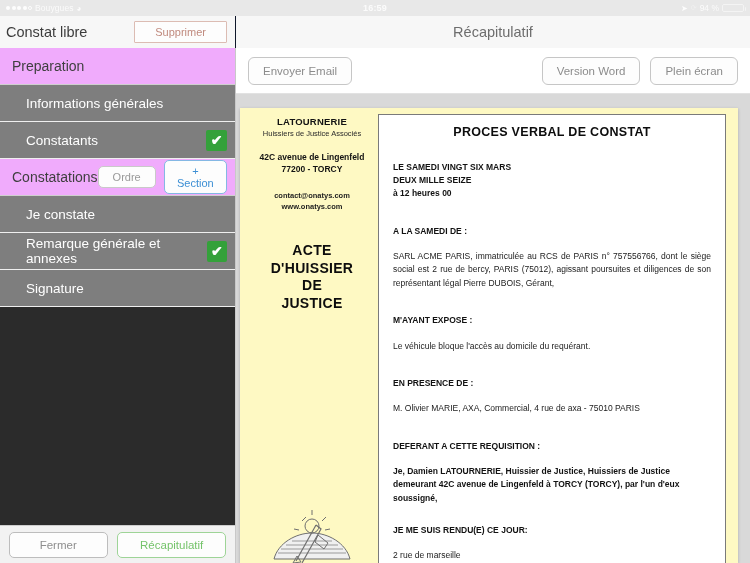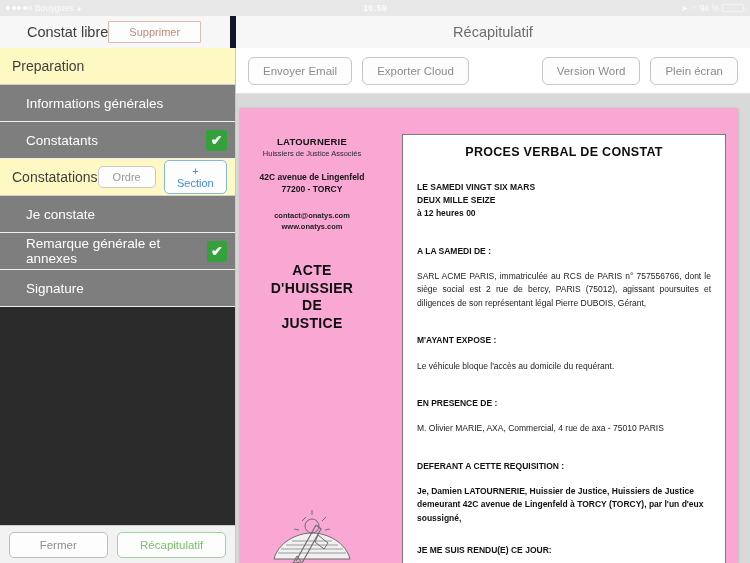--- a/index.html
+++ b/index.html
@@ -38,24 +38,24 @@
     width: 22px; height: 8.5px; border: 1px solid #f4f4f4; border-radius: 2px;
     position: relative; padding: 1px;
   }
   .batt-fill { height: 100%; width: 94%; background: #4cd964; border-radius: 1px; }
   .batt-cap { position: absolute; right: -3px; top: 2.5px; width: 1.5px; height: 3.5px; background: #f4f4f4; border-radius: 0 1px 1px 0; }
 
   
   .headerbar { display: flex; flex: 0 0 32px; height: 32px; background: #f7f7f7; }
   .hdr-left {
     width: 236px; flex: 0 0 236px;
-    display: flex; align-items: center; justify-content: center;
+    display: flex; align-items: center; justify-content: space-between;
     padding: 0 8px 0 6px;
     background: #f7f7f7;
-    border-right: 6px solid #0f172a;
+    border-right: 1px solid #0f172a;
   }
   .hdr-title { font-size: 14.5px; color: #3c3c3c; }
   .btn-supprimer {
     font-size: 11px; color: #c08a7e;
     border: 1px solid #dcbcb3; border-radius: 1px;
     background: #fdfdfd;
     padding: 4px 20px;
   }
   .hdr-right {
     flex: 1; display: flex; align-items: center; justify-content: center;
@@ -75,21 +75,21 @@
     position: relative;
   }
   .nav-list { display: flex; flex-direction: column; }
   .nav-row {
     height: 37px;
     display: flex; align-items: center;
     padding: 0 8px 0 12px;
     position: relative;
   }
   .nav-row.section {
-    background: #fef9c3;
+    background: #f0abfc;
     border-bottom: 1px solid #cfcfcf;
     justify-content: space-between;
   }
   .nav-row.section .nav-label { color: #3f3f3f; font-size: 14px; padding-left: 0; }
   .nav-row.item {
     background: #7e7e7e;
     border-bottom: 1px solid #efefef;
     justify-content: space-between;
     align-items: center;
   }
@@ -149,25 +149,24 @@
   }
   .tb-spacer { flex: 1; }
 
   .preview {
     flex: 1; min-height: 0;
     background: #d9d9d9;
     padding: 14px 12px 0 4px;
     overflow: hidden;
   }
   .page {
-    background: #f9a8d4; height: 100%;
+    background: #fef9c3; height: 100%;
     box-shadow: 0 1px 3px rgba(0,0,0,.22);
     display: flex;
-    padding: 26px 12px 0 12px;
-    gap: 24px;
+    padding: 6px 12px 0 12px;
   }
   
   .lh {
     width: 120px; flex: 0 0 120px;
     text-align: center;
     padding-top: 2px;
     display: flex; flex-direction: column;
   }
   .lh-firm { font-size: 9.5px; font-weight: bold; color: #131313; letter-spacing: .2px; }
   .lh-sub { font-size: 7.5px; color: #2a2a2a; margin-top: 2px; }
@@ -284,21 +283,20 @@
       <div class="sidebar-footer">
         <button class="btn-fermer">Fermer</button>
         <button class="btn-recap">Récapitulatif</button>
       </div>
     </div>
 
     <div class="rightpane">
 
       <div class="toolbar">
         <button class="tb-btn">Envoyer Email</button>
-        <button class="tb-btn">Exporter Cloud</button>
         <span class="tb-spacer"></span>
         <button class="tb-btn">Version Word</button>
         <button class="tb-btn">Plein écran</button>
       </div>
 
       <div class="preview">
         <div class="page">
 
           <div class="lh">
             <div class="lh-firm">LATOURNERIE</div>

